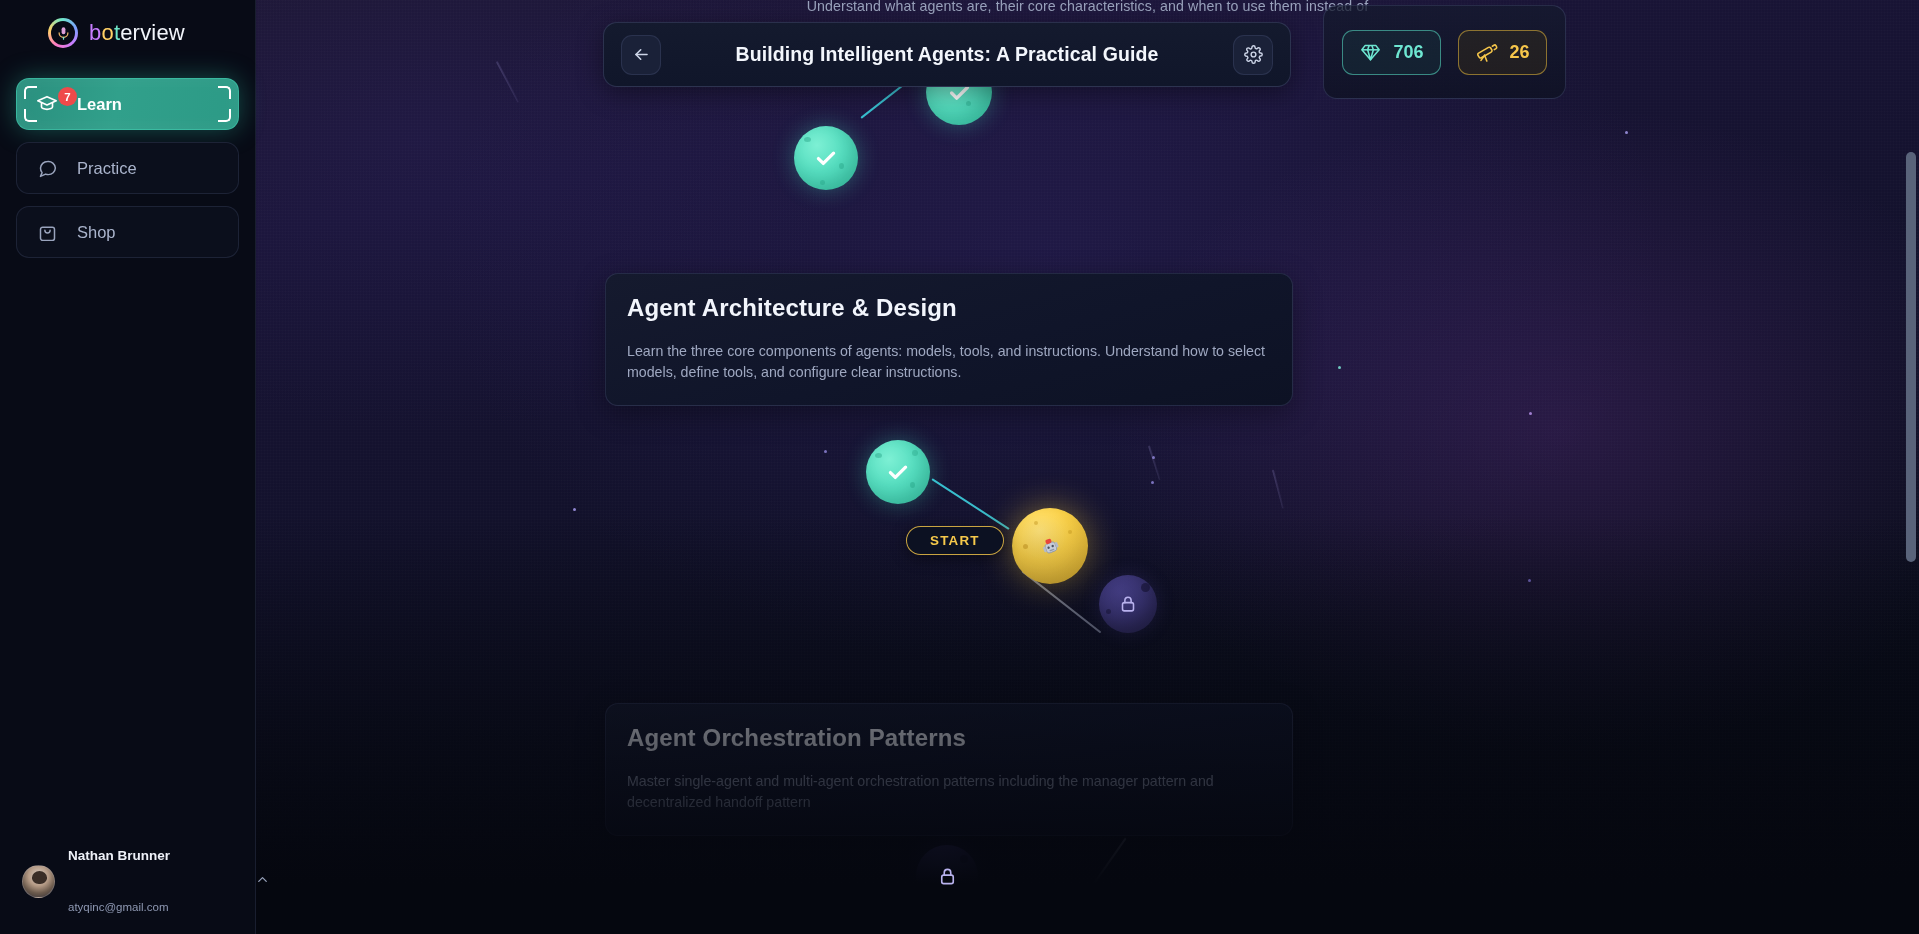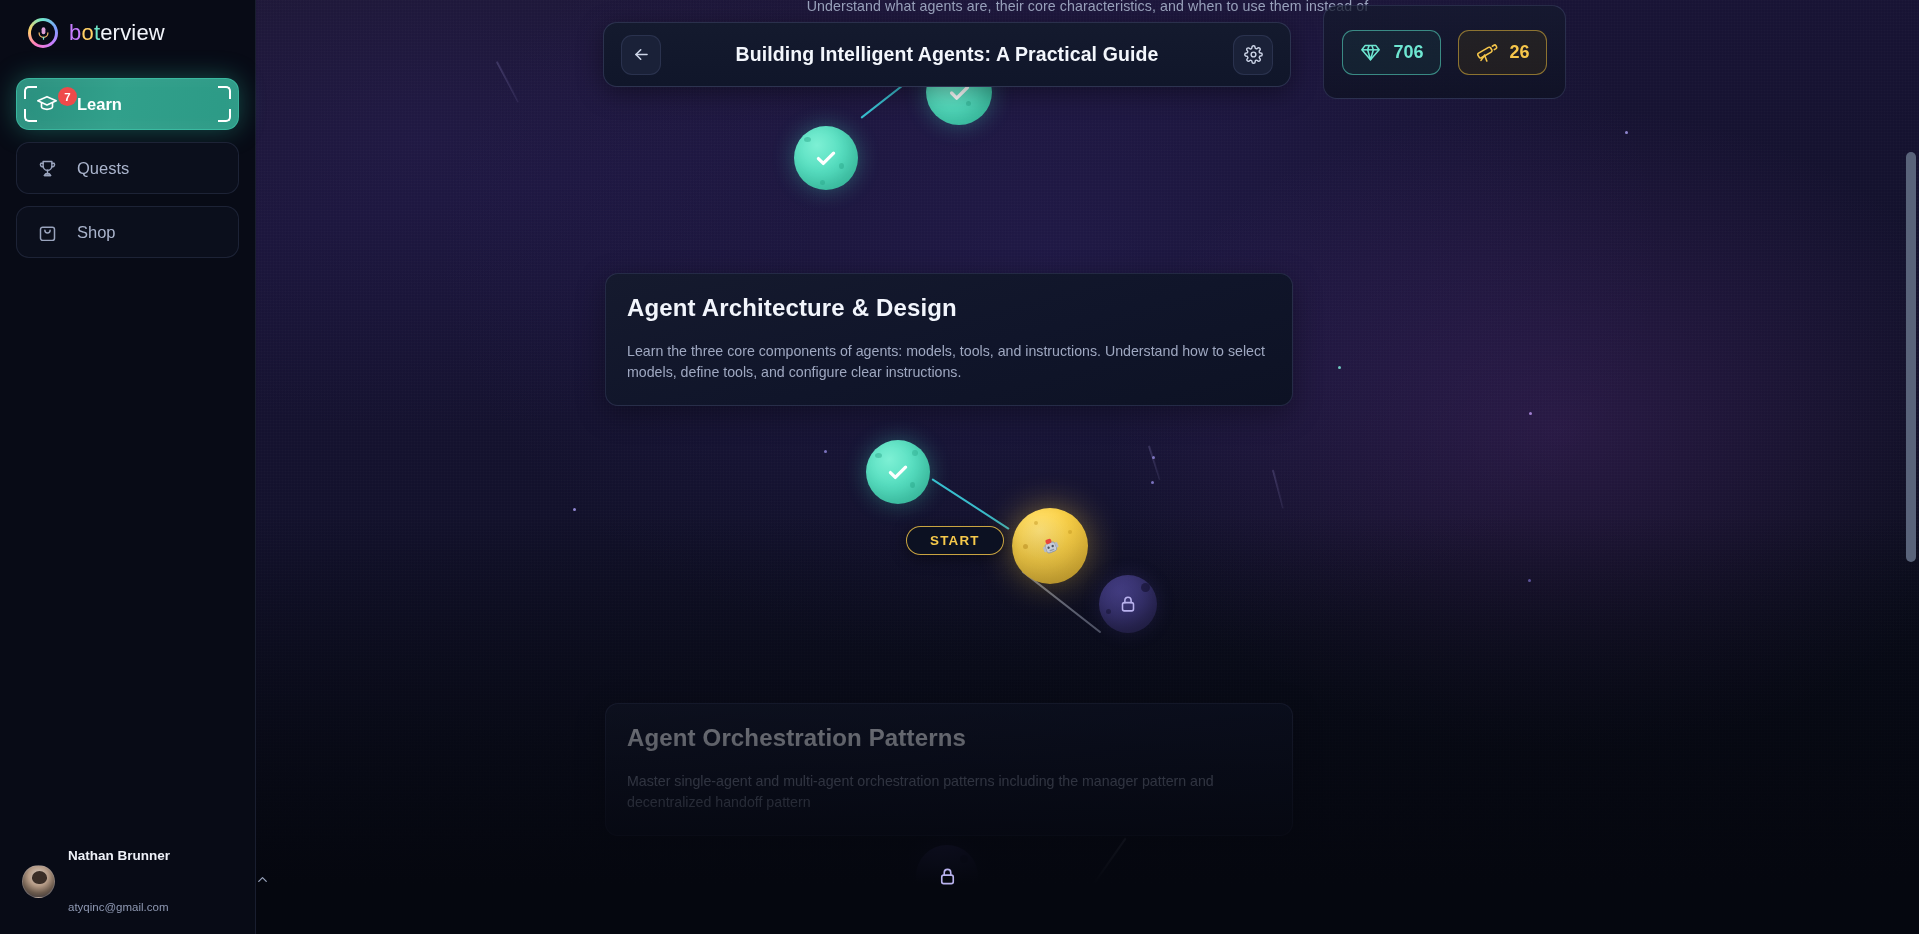--- a/index.html
+++ b/index.html
@@ -25,21 +25,21 @@
     background-size:3px 3px; opacity:.7;}
   .bg-fade{ position:absolute; left:0; right:0; bottom:0; height:420px;
     background:linear-gradient(to bottom, rgba(5,7,15,0), #05070f 88%);}
   .star{ position:absolute; border-radius:50%; }
   .streak{ position:absolute; background:linear-gradient(to bottom right, rgba(170,160,230,.28), rgba(170,160,230,0));
     transform-origin:top left; border-radius:2px;}
 
   
   .sidebar{ position:absolute; left:0; top:0; width:256px; height:934px;
     background:#080b16; border-right:1px solid rgba(120,130,180,.16); z-index:40;}
-  .brand{ display:flex; align-items:center; gap:11px; padding:18px 0 0 28px; }
+  .brand{ display:flex; align-items:center; gap:11px; padding:18px 0 0 48px; }
   .brand-logo{ width:30px; height:30px; border-radius:50%; position:relative;
     background:conic-gradient(from 210deg,#ff7ac6,#ffd166,#6ee7c8,#7aa2ff,#c77dff,#ff7ac6);
     display:flex; align-items:center; justify-content:center;}
   .brand-logo::after{ content:""; position:absolute; inset:3px; border-radius:50%; background:#080b16;}
   .brand-logo svg{ position:relative; z-index:2; }
   .brand-text{ font-size:22px; font-weight:400; letter-spacing:.2px; }
   .brand-text .b1{ color:#c77dff; }
   .brand-text .b2{ color:#ffd166; }
   .brand-text .b3{ color:#6ee7c8; }
   .brand-text .b4{ color:#f2f5fb; }
@@ -174,34 +174,29 @@
         <span class="ic">
           <svg width="22" height="22" viewBox="0 0 24 24" fill="none" stroke="#ffffff" stroke-width="1.8" stroke-linecap="round" stroke-linejoin="round">
             <path d="M2 8.5 12 4l10 4.5-10 4.5z"></path>
               <path d="M6 11v4.2c0 1.3 2.7 2.6 6 2.6s6-1.3 6-2.6V11"></path>
           </svg>
         </span>
         <span class="badge">7</span>
         <span>Learn</span>
       </div>
 
-
       <div class="nav-item">
         <span class="ic">
           <svg width="21" height="21" viewBox="0 0 24 24" fill="none" stroke="#9aa4bd" stroke-width="1.7" stroke-linecap="round" stroke-linejoin="round">
-            <path d="M7 4h10v5a5 5 0 0 1-10 0z"></path>
-              <path d="M7 6H4.5a2.5 2.5 0 0 0 2.5 4"></path>
-            <path d="M17 6h2.5a2.5 2.5 0 0 1-2.5 4"></path>
-              <path d="M12 14v4"></path>
-              <path d="M8.5 20h7"></path>
-              <path d="M10 18h4l1.5 2h-7z"></path>
+            <path d="M21 11.5a8 8 0 0 1-8 7.5 9 9 0 0 1-3.2-.6L4 21l1.8-4.3A7.6 7.6 0 0 1 4 11.5 8 8 0 0 1 12 4a8 8 0 0 1 9 7.5z"></path>
           </svg>
         </span>
-        <span>Quests</span>
-      </div>
+        <span>Practice</span>
+      </div>
+
 
       <div class="nav-item">
         <span class="ic">
           <svg width="21" height="21" viewBox="0 0 24 24" fill="none" stroke="#9aa4bd" stroke-width="1.7" stroke-linecap="round" stroke-linejoin="round">
             <rect x="4" y="6" width="16" height="15" rx="2.5"></rect>
               <path d="M9 9.5a3 3 0 0 0 6 0"></path>
           </svg>
         </span>
         <span>Shop</span>
       </div>

